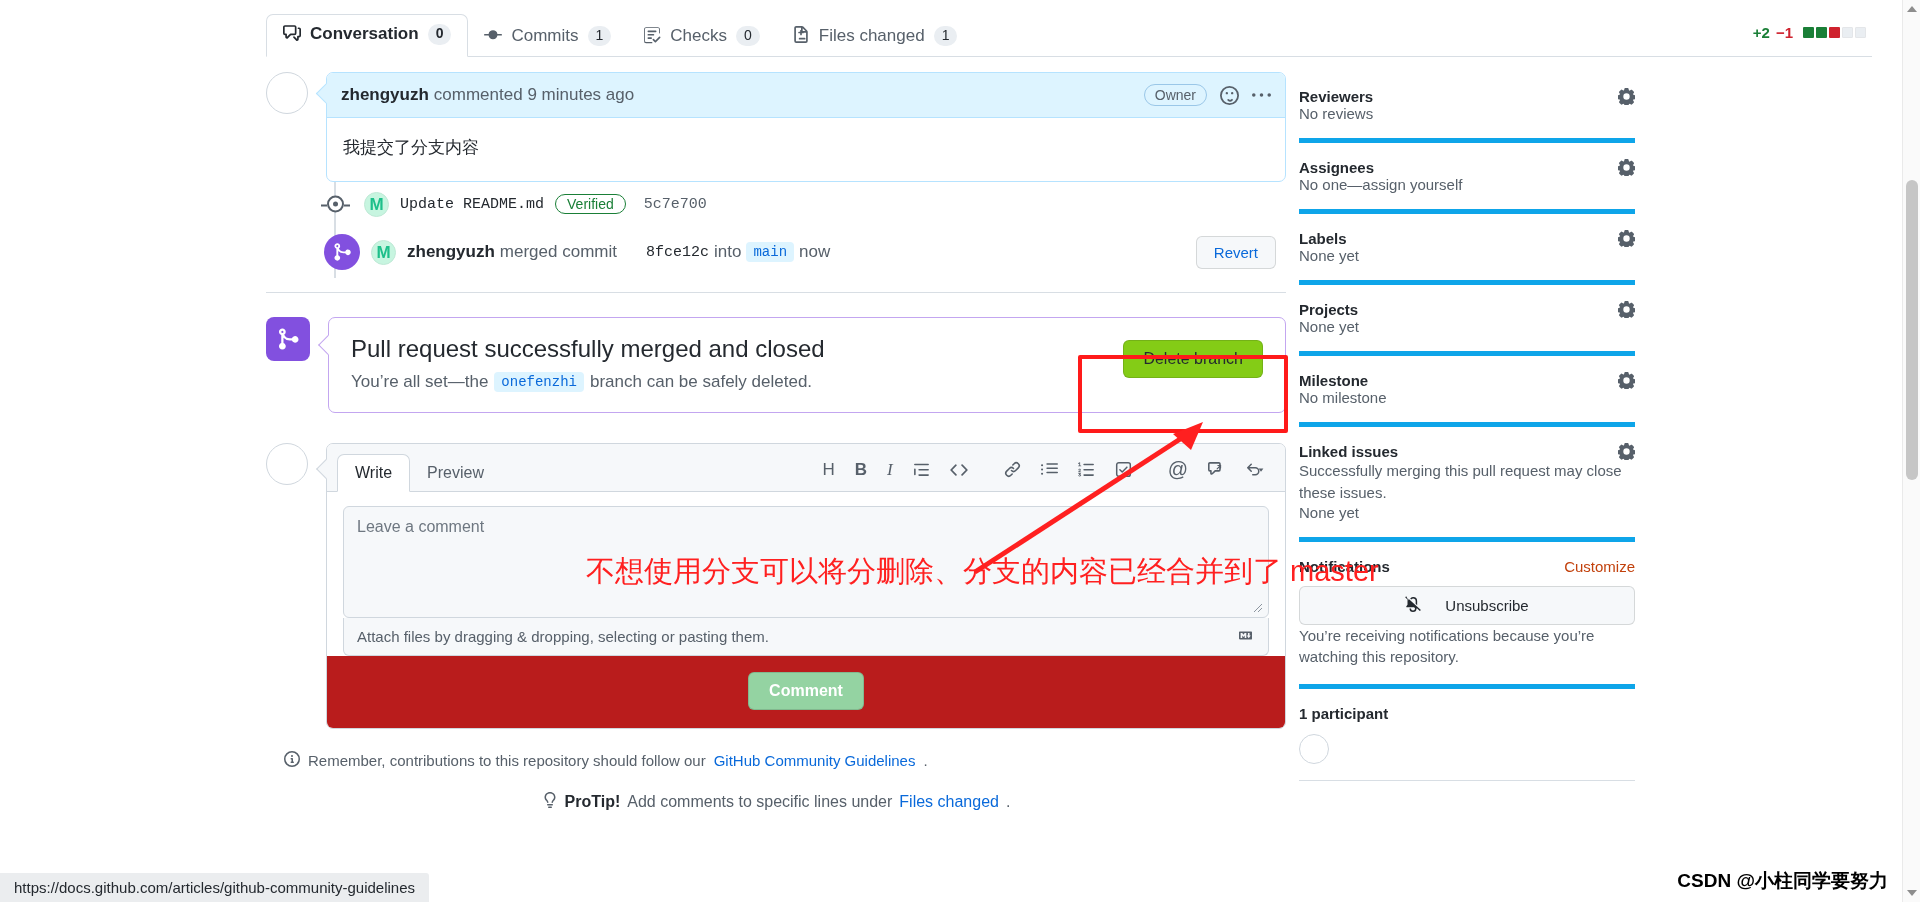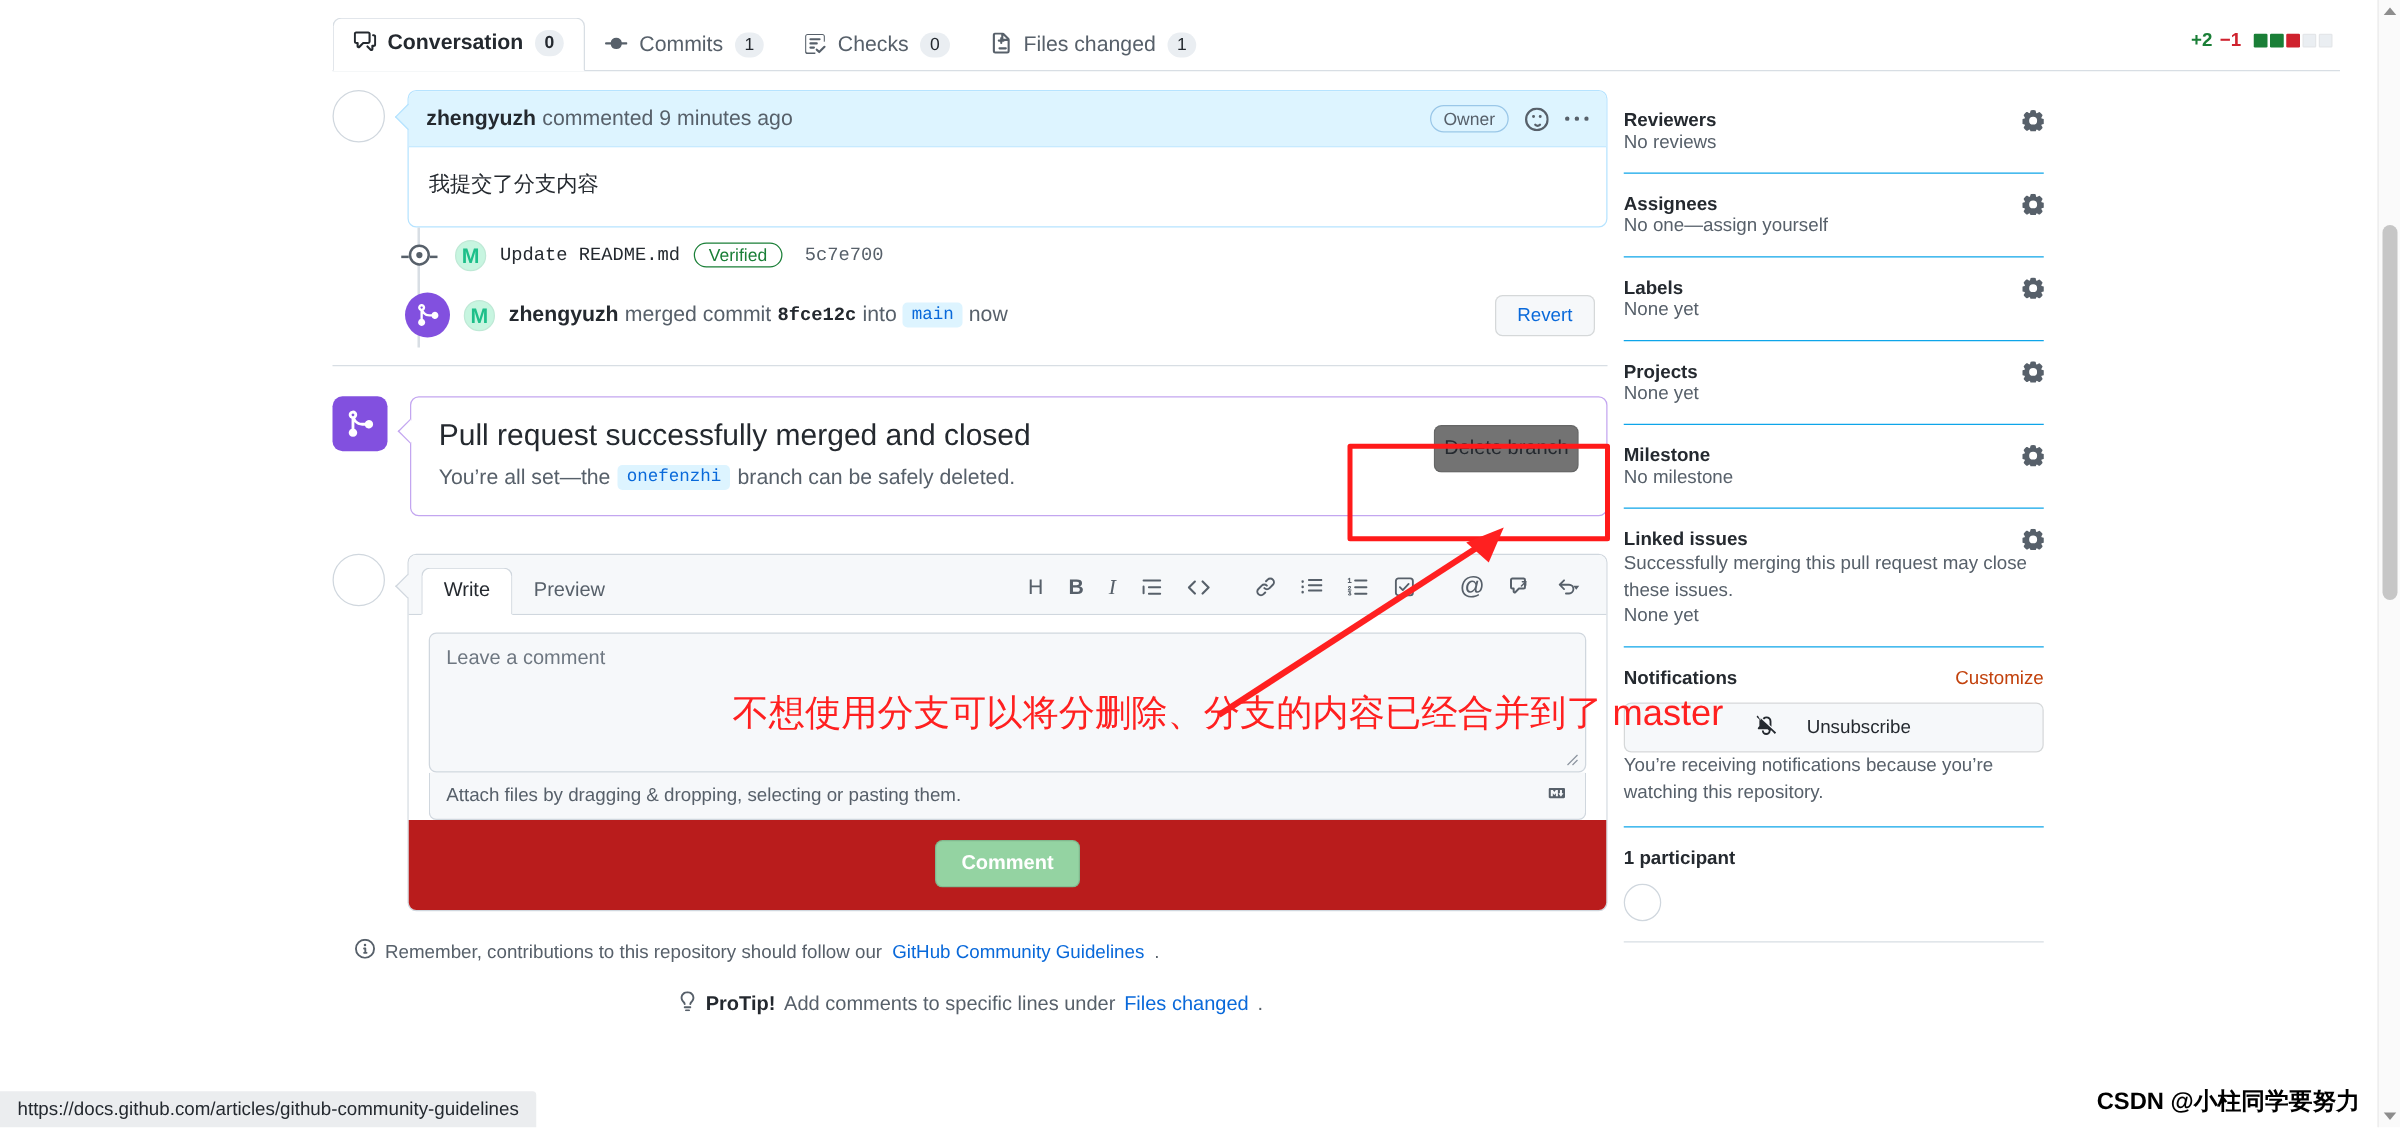--- a/index.html
+++ b/index.html
@@ -79,38 +79,38 @@
   .commit-row { padding-left:76px; display:flex; align-items:center; gap:11px; font-size:16px;}
   .commit-row .msg { font-family:"Liberation Mono", monospace; font-size:15px; color:#24292f;}
   .commit-row .rightside { margin-left:auto; display:flex; align-items:center; gap:18px; padding-right:10px;}
   .verified { border:1px solid #1a7f37; color:#1a7f37; border-radius:13px; padding:1px 11px; font-size:14px; font-weight:500;}
   .sha { font-family:"Liberation Mono", monospace; font-size:15px; color:#57606a;}
 
   .merge-row { padding-left:36px; display:flex; align-items:center; gap:11px; position:relative; min-height:52px;}
   .merge-badge { width:36px;height:36px;border-radius:50%;background:#8250df; display:flex;align-items:center;justify-content:center; flex:0 0 36px; z-index:2;}
   .merge-text { font-size:17px; color:#57606a; display:flex; align-items:center; gap:5px; flex-wrap:wrap;}
   .merge-text b { color:#24292f; font-weight:600;}
-  .code-chip { font-family:"Liberation Mono",monospace; font-size:15px; color:#24292f; font-weight:700;}
+  .code-chip { font-family:"Liberation Mono",monospace; font-size:15px; color:#24292f; font-weight:400;margin-left:24px;}
   .branch-chip { background:#ddf4ff; color:#0969da; border-radius:4px; padding:2px 7px; font-family:"Liberation Mono",monospace; font-size:14px;}
   .revert-btn { margin-left:auto; margin-right:10px; border:1px solid rgba(27,31,36,0.15); background:#f6f8fa; color:#0969da;
      border-radius:6px; padding:7px 17px; font-size:15px; cursor:pointer;}
 
   .hr-sep { height:1px; background:#d8dee4; margin:14px 0 0 0;}
 
   
   .merged-wrap { display:flex; gap:18px; align-items:flex-start; margin-top:24px; position:relative;}
   .merged-icon { width:44px;height:44px;border-radius:8px;background:#8250df; display:flex;align-items:center;justify-content:center; flex:0 0 44px;}
   .merged-box { flex:1; border:1px solid #c3a6f0; border-radius:7px; background:#fff; padding:17px 22px 20px 22px; position:relative;}
   .merged-box::before { content:""; position:absolute; left:-8px; top:20px; width:13px;height:13px; background:#fff;
      border-left:1px solid #c3a6f0; border-bottom:1px solid #c3a6f0; transform:rotate(45deg);}
   .merged-title { font-size:24px; font-weight:400; color:#24292f; }
   .merged-sub { margin-top:9px; font-size:17px; color:#57606a; display:flex; align-items:center; gap:0; flex-wrap:wrap;}
   .merged-sub .branch-chip { margin:0 6px;}
-  .del-branch { position:absolute; right:22px; top:22px; background:#737373; border:1px solid rgba(27,31,36,0.15);
-     border-radius:6px; padding:9px 7px; font-size:16px; color:#24292f; cursor:pointer; font-weight:500;}
+  .del-branch { position:absolute; right:22px; top:22px; background:#84cc16; border:1px solid rgba(27,31,36,0.15);
+     border-radius:6px; padding:9px 19px; font-size:16px; color:#24292f; cursor:pointer; font-weight:500;}
 
   
   .composer-wrap { display:flex; gap:18px; align-items:flex-start; margin-top:30px; }
   .composer { flex:1; border:1px solid #d0d7de; border-radius:7px; background:#fff; position:relative;}
   .composer::before { content:""; position:absolute; left:-8px; top:18px; width:13px;height:13px;background:#f6f8fa;
      border-left:1px solid #d0d7de; border-bottom:1px solid #d0d7de; transform:rotate(45deg); }
   .comp-tabs { display:flex; align-items:flex-end; background:#f6f8fa; border-bottom:1px solid #d0d7de; border-radius:6px 6px 0 0; padding:10px 10px 0 10px; height:48px;}
   .ctab { padding:9px 17px; font-size:16px; color:#57606a; cursor:pointer; }
   .ctab.active { background:#fff; border:1px solid #d0d7de; border-bottom:1px solid #fff; margin-bottom:-1px; border-radius:7px 7px 0 0; color:#24292f;}
   .md-tools { margin-left:auto; display:flex; align-items:center; gap:0; padding-bottom:6px;}
@@ -128,21 +128,21 @@
      padding:9px 20px; font-size:16px; font-weight:600; cursor:pointer;}
 
   .footnote { margin-top:22px; padding-left:18px; display:flex; align-items:center; gap:8px; font-size:15px; color:#57606a;}
   .footnote a { color:#0969da; text-decoration:none;}
   .protip { margin-top:22px; text-align:center; font-size:16px; color:#57606a; display:flex; align-items:center; justify-content:center; gap:7px;}
   .protip b { color:#24292f; }
   .protip a { color:#0969da; text-decoration:none; }
 
   
   .sidebar { position:absolute; left:1299px; top:88px; width:336px; }
-  .sec { padding:0 0 16px 0; border-bottom:1px solid #0ea5e9; margin-bottom:16px;}
+  .sec { padding:0 0 16px 0; border-bottom:5px solid #0ea5e9; margin-bottom:16px;}
   .sec:last-child { border-bottom:none; }
   .sec-head { display:flex; align-items:center; }
   .sec-title { font-size:15px; font-weight:600; color:#24292f;}
   .sec-gear { margin-left:auto; color:#57606a; cursor:pointer; display:flex;}
   .sec-body { font-size:15px; color:#57606a;}
   .customize { margin-left:auto; font-size:15px; color:#c2410c; cursor:pointer;}
   .unsub-btn { margin-top:11px; width:100%; background:#f6f8fa; border:1px solid rgba(27,31,36,0.15);
      border-radius:6px; padding:9px 0; font-size:15px; color:#24292f; display:flex; align-items:center; justify-content:center; gap:24px; cursor:pointer;}
   .participant-avatar { width:30px;height:30px;border-radius:50%;background:#fff;border:1px solid #d0d7de; margin-top:12px;}
 

